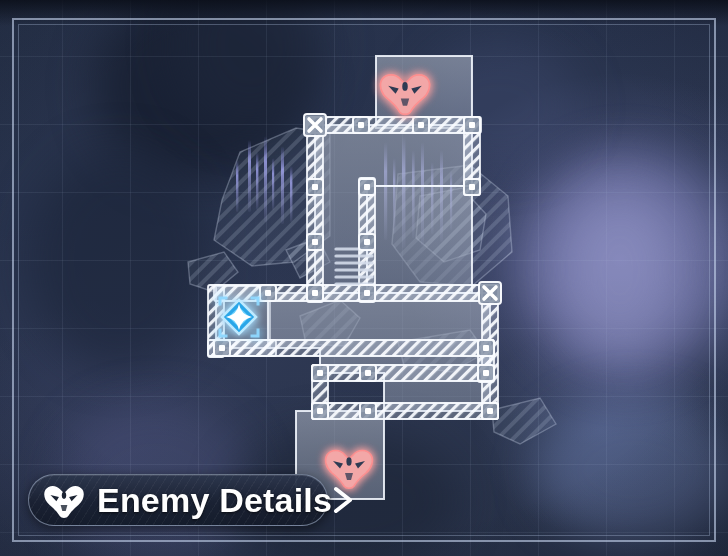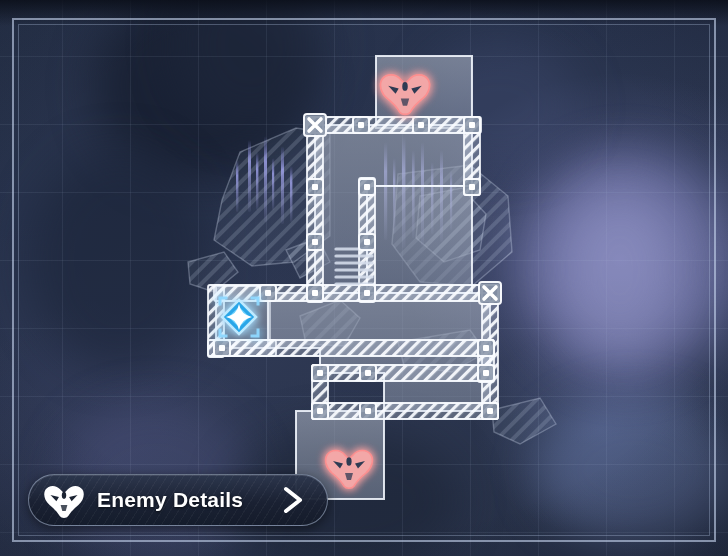--- a/index.html
+++ b/index.html
@@ -63,21 +63,21 @@
     background:
       repeating-linear-gradient(-58deg, rgba(255,255,255,0.040) 0px, rgba(255,255,255,0.040) 1px, rgba(255,255,255,0) 1px, rgba(255,255,255,0) 7px),
       linear-gradient(180deg, rgba(44,54,76,0.97) 0%, rgba(26,33,50,0.97) 55%, rgba(20,27,42,0.97) 100%);
     border:1px solid rgba(190,205,232,0.50);
     box-shadow:0 3px 12px rgba(0,0,0,0.45), inset 0 1px 0 rgba(255,255,255,0.10);
     display:flex; align-items:center; cursor:pointer;
   }
   #enemy-btn .bicon { width:46px; height:46px; margin-left:12px; flex:none;
     display:flex; align-items:center; justify-content:center; }
   #enemy-btn .blabel {
-    margin-left:10px; color:#ffffff; font-size:21px; font-weight:700;
+    margin-left:10px; color:#ffffff; font-size:34px; font-weight:700;
     letter-spacing:0.2px; text-shadow:0 1px 3px rgba(0,0,0,0.65); white-space:nowrap;
   }
   #enemy-btn .bchev { margin-left:auto; margin-right:22px; width:24px; height:30px;
     display:flex; align-items:center; justify-content:center; }
 </style>
 </head>
 <body>
 
 <div id="screen">
 

